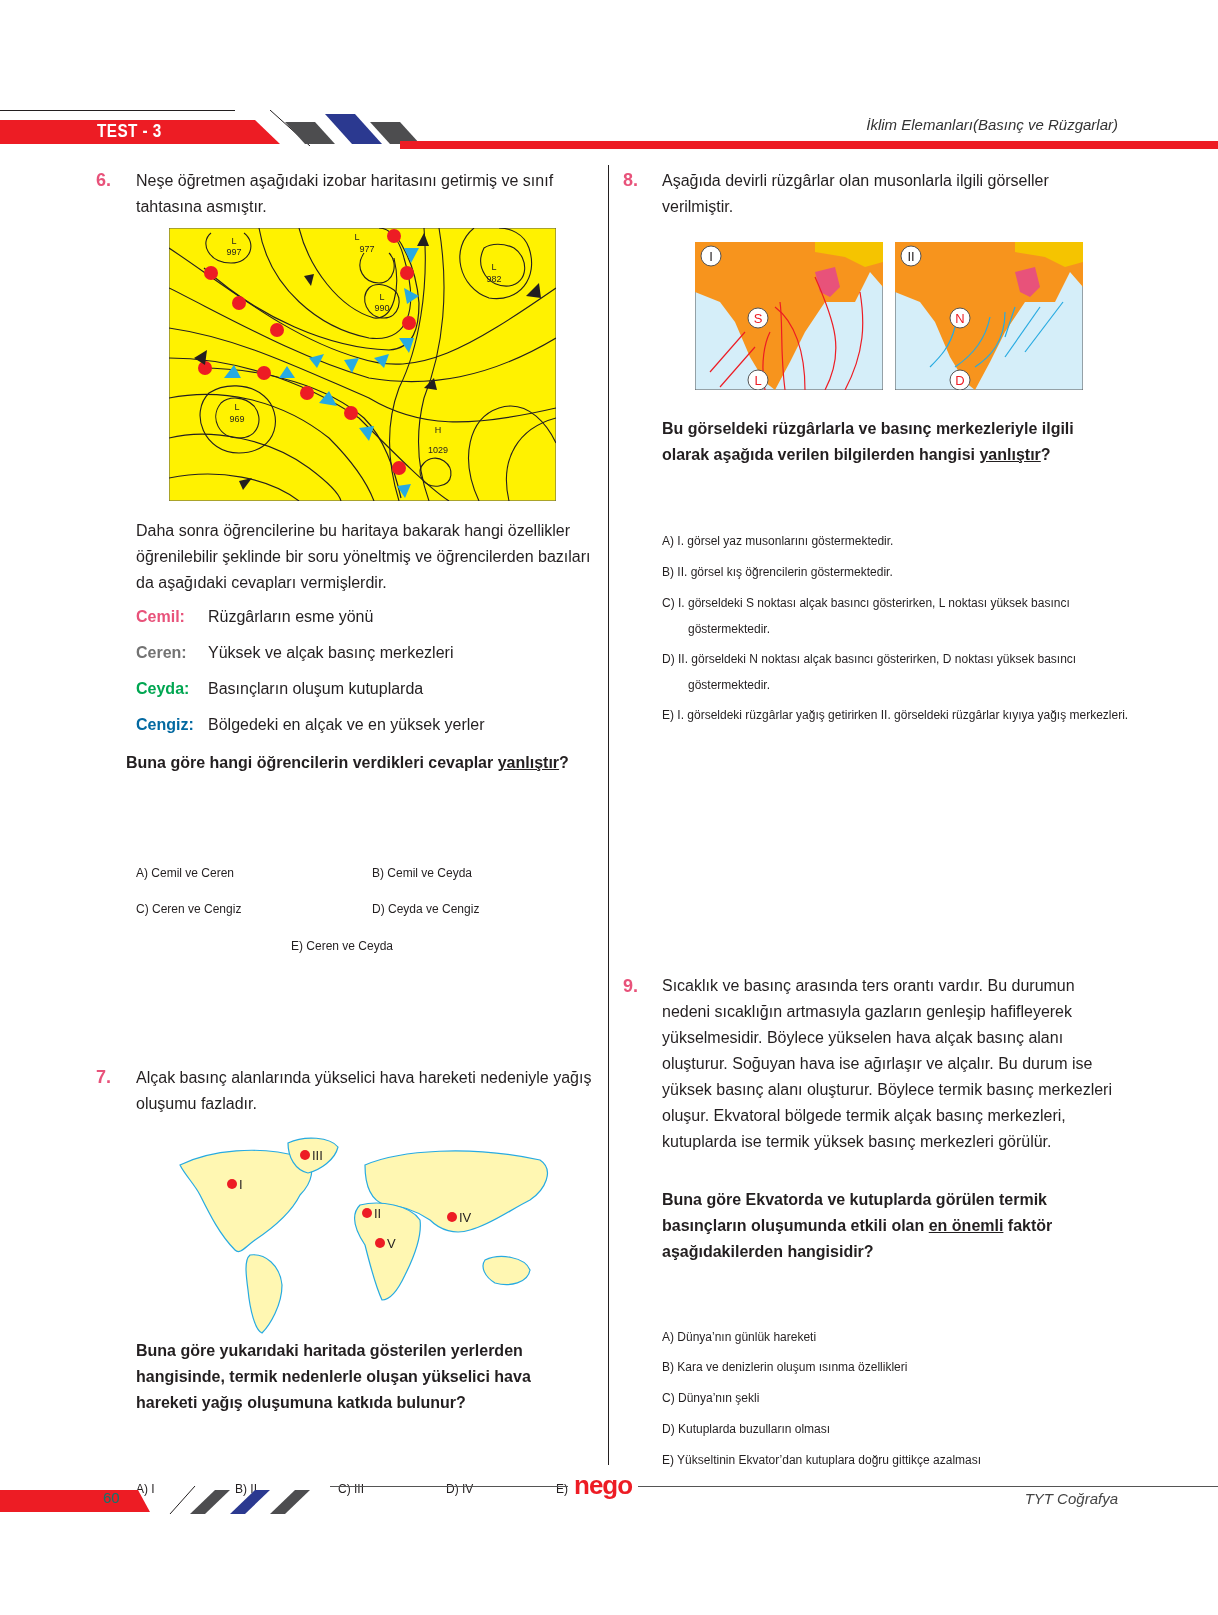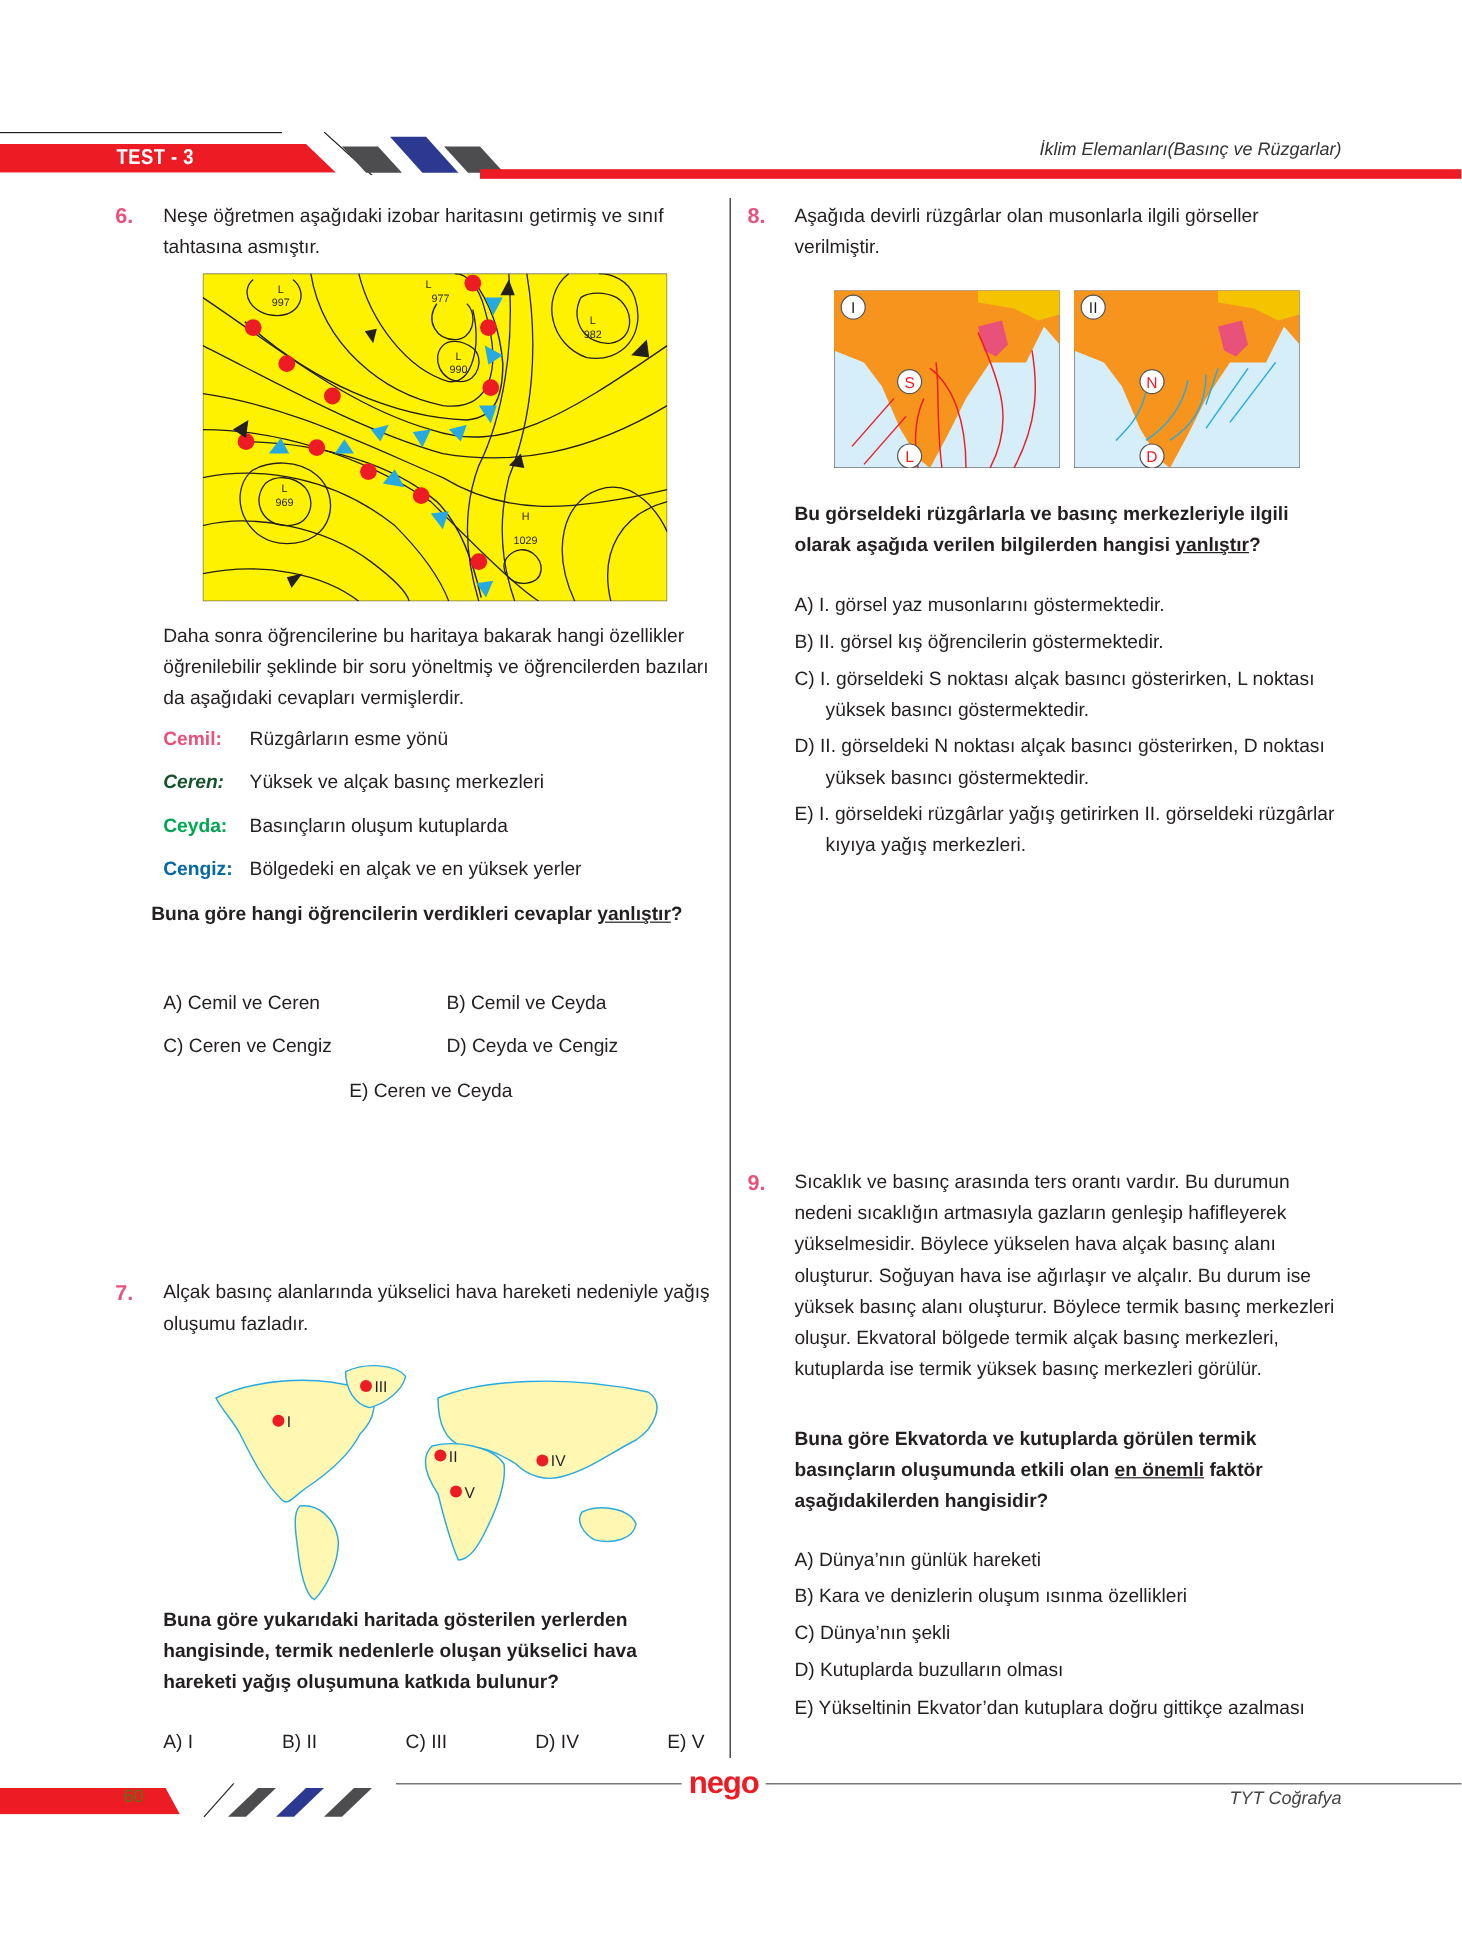--- a/index.html
+++ b/index.html
@@ -16,30 +16,30 @@
     letter-spacing: 0.5px; transform: scaleX(0.85); transform-origin: left; }
   .hdr-red-right { left: 400px; top: 141px; width: 818px; height: 8px; background: #ed1c24; }
   .hdr-topic { right: 100px; top: 116px; font-style: italic; font-size: 15px; color: #333; }
   
   .divider { left: 608px; top: 165px; width: 1px; height: 1300px; background: #231f20; }
   
   .qnum { color: #e8527a; font-weight: bold; font-size: 18px; }
   .text { font-size: 16px; line-height: 26px; }
   .bold { font-weight: bold; }
   .u { text-decoration: underline; }
-  .opt { font-size: 16px; line-height: 26px; }
+  .opt { font-size: 12px; line-height: 26px; margin-top: 36px; }
   .name-cemil { color: #e8527a; font-weight: bold; }
-  .name-ceren { color: #14532d; font-weight: bold; font-style: italic; }
+  .name-ceren { color: #737373; font-weight: bold; }
   .name-ceyda { color: #00a651; font-weight: bold; }
   .name-cengiz { color: #0369a1; font-weight: bold; }
   .hang { padding-left: 26px; text-indent: -26px; }
   
   .ftr-red { left: 0; top: 1490px; width: 150px; height: 22px; background: #ed1c24;
     clip-path: polygon(0 0, 138px 0, 150px 22px, 0 22px); }
-  .ftr-page { left: 103px; top: 1489px; color: #4d7c0f; font-size: 15px; }
+  .ftr-page { left: 103px; top: 1489px; color: #0f766e; font-size: 15px; }
   .ftr-line { left: 330px; top: 1486px; width: 888px; height: 1px; background: #555; }
   .ftr-course { right: 100px; top: 1490px; font-style: italic; font-size: 15px; color: #444; }
   .logo { left: 568px; top: 1470px; font-weight: bold; font-size: 26px; color: #ed1c24;
     background: #fff; padding: 0 6px; letter-spacing: -1px; }
 </style>
 </head>
 <body>
 
 <div class="abs hdr-line-top"></div>
 <div class="abs hdr-red-left"></div>

